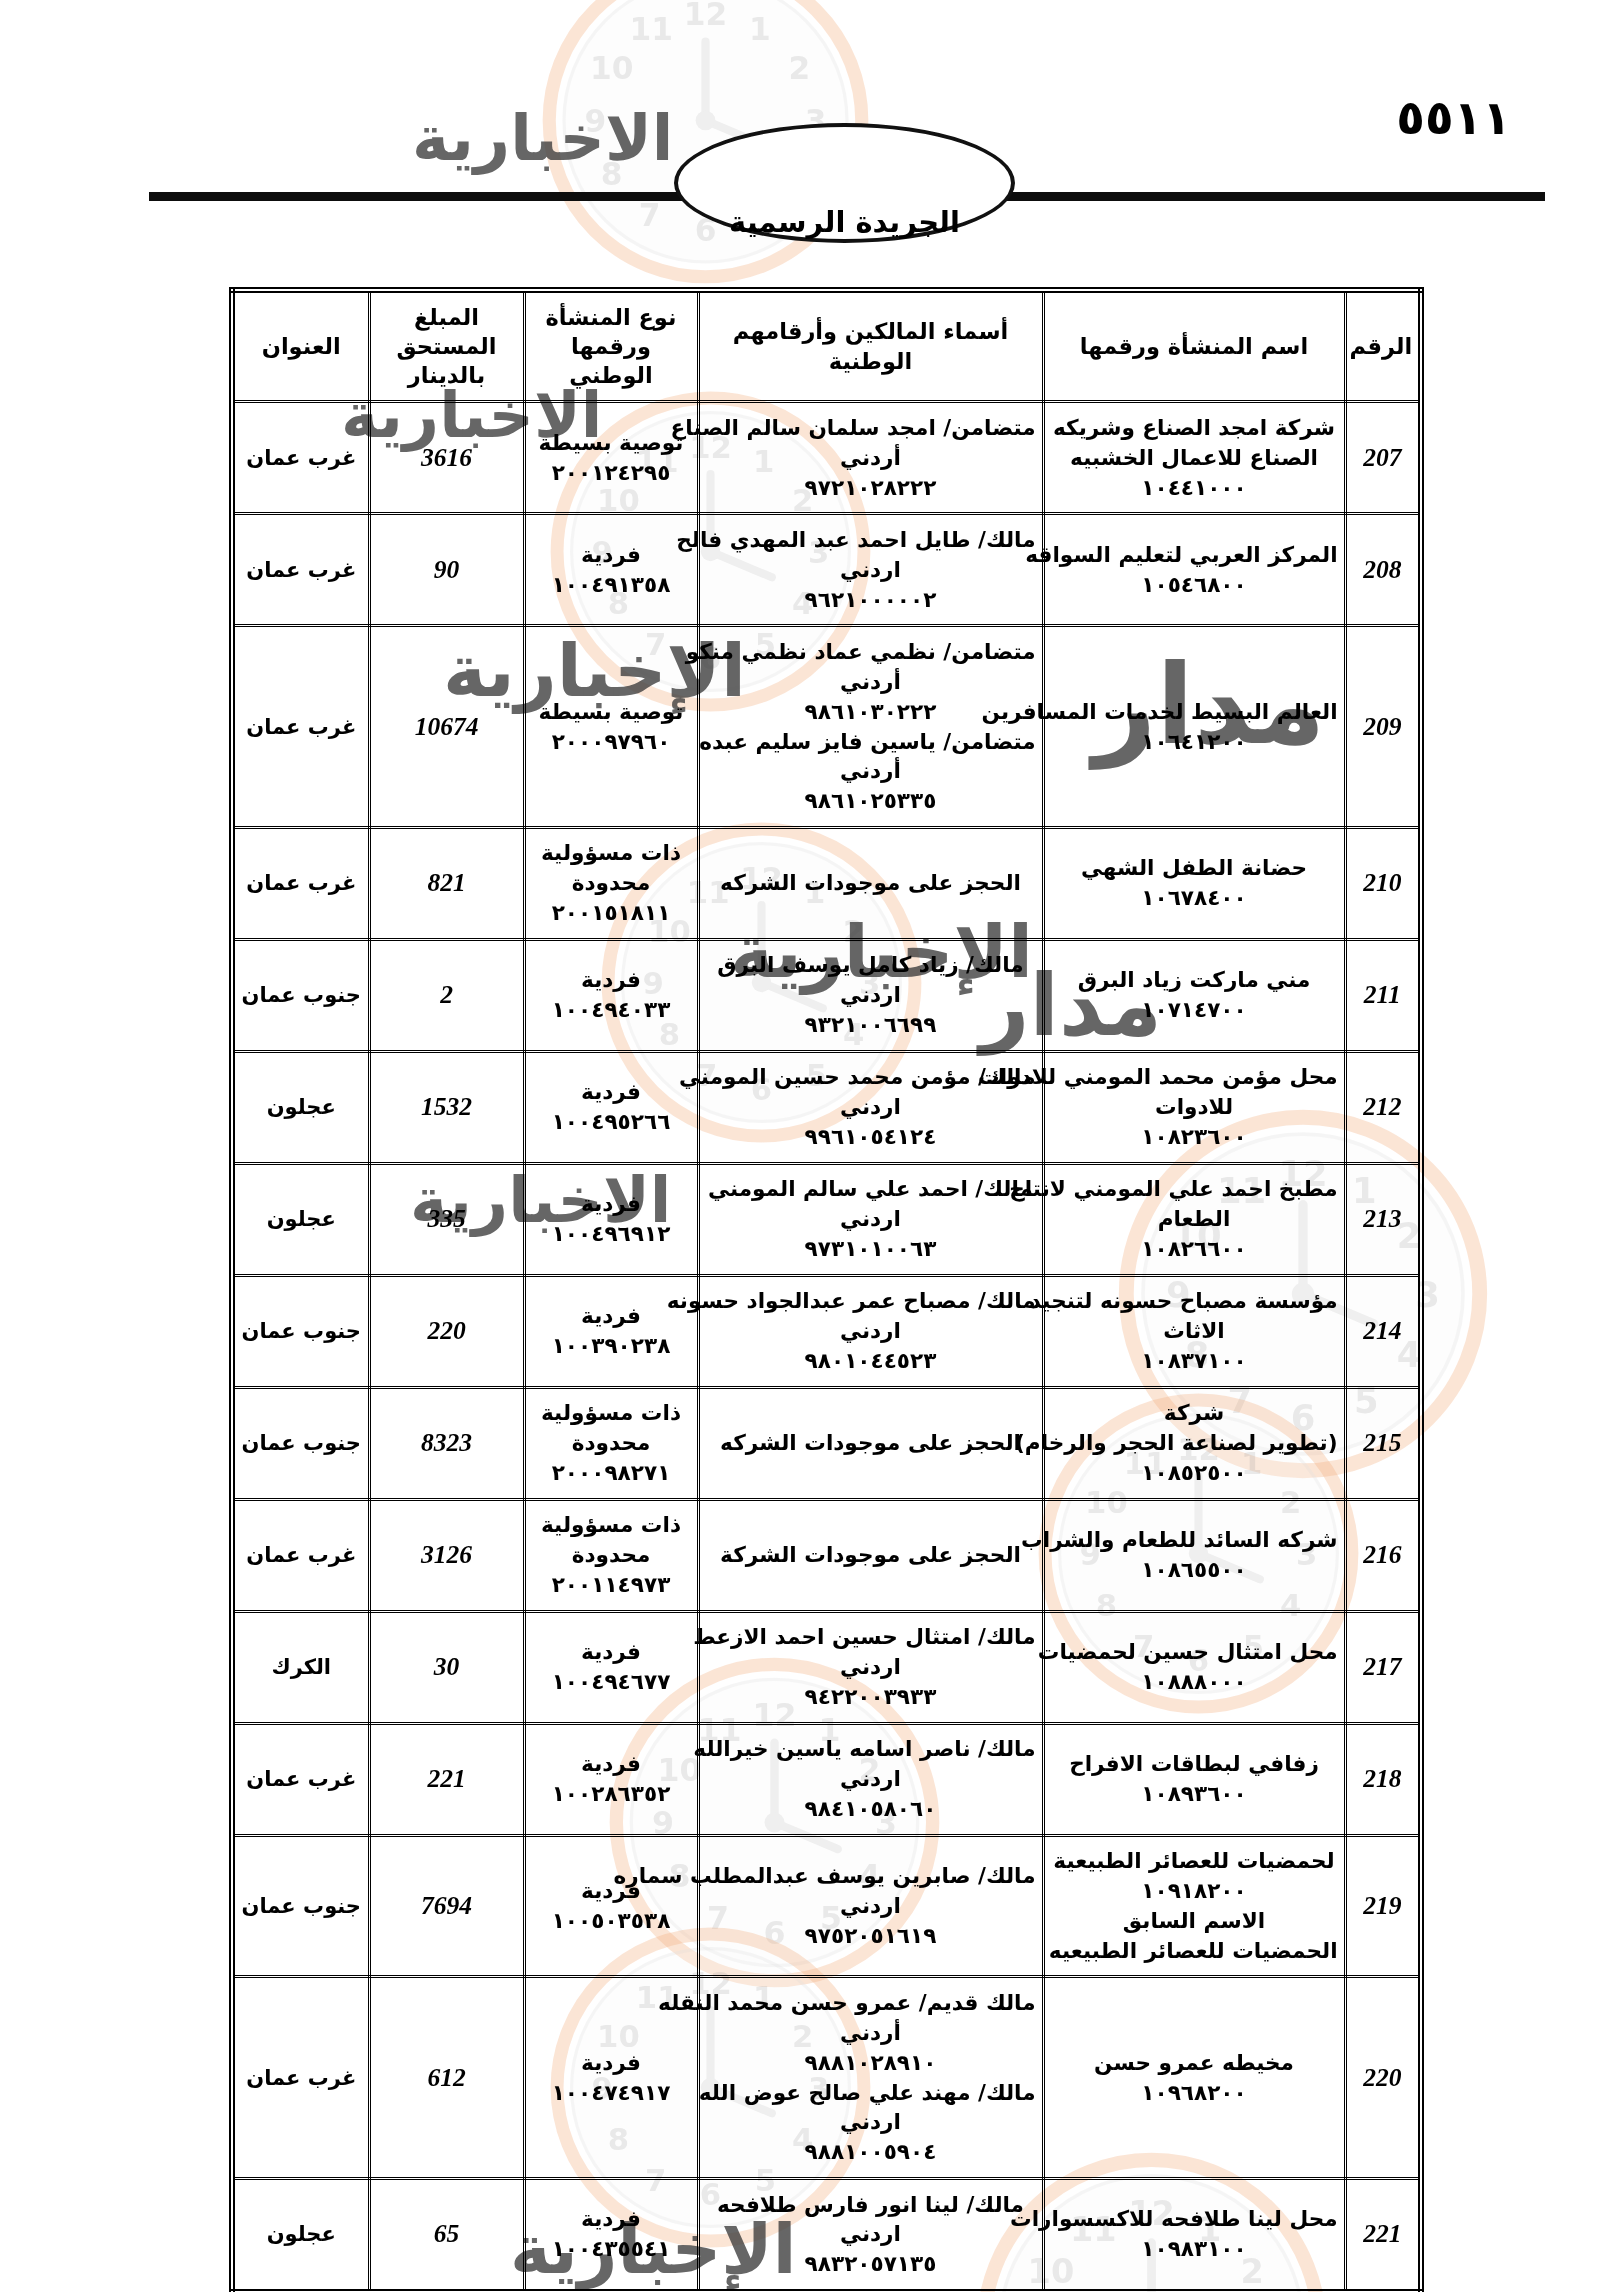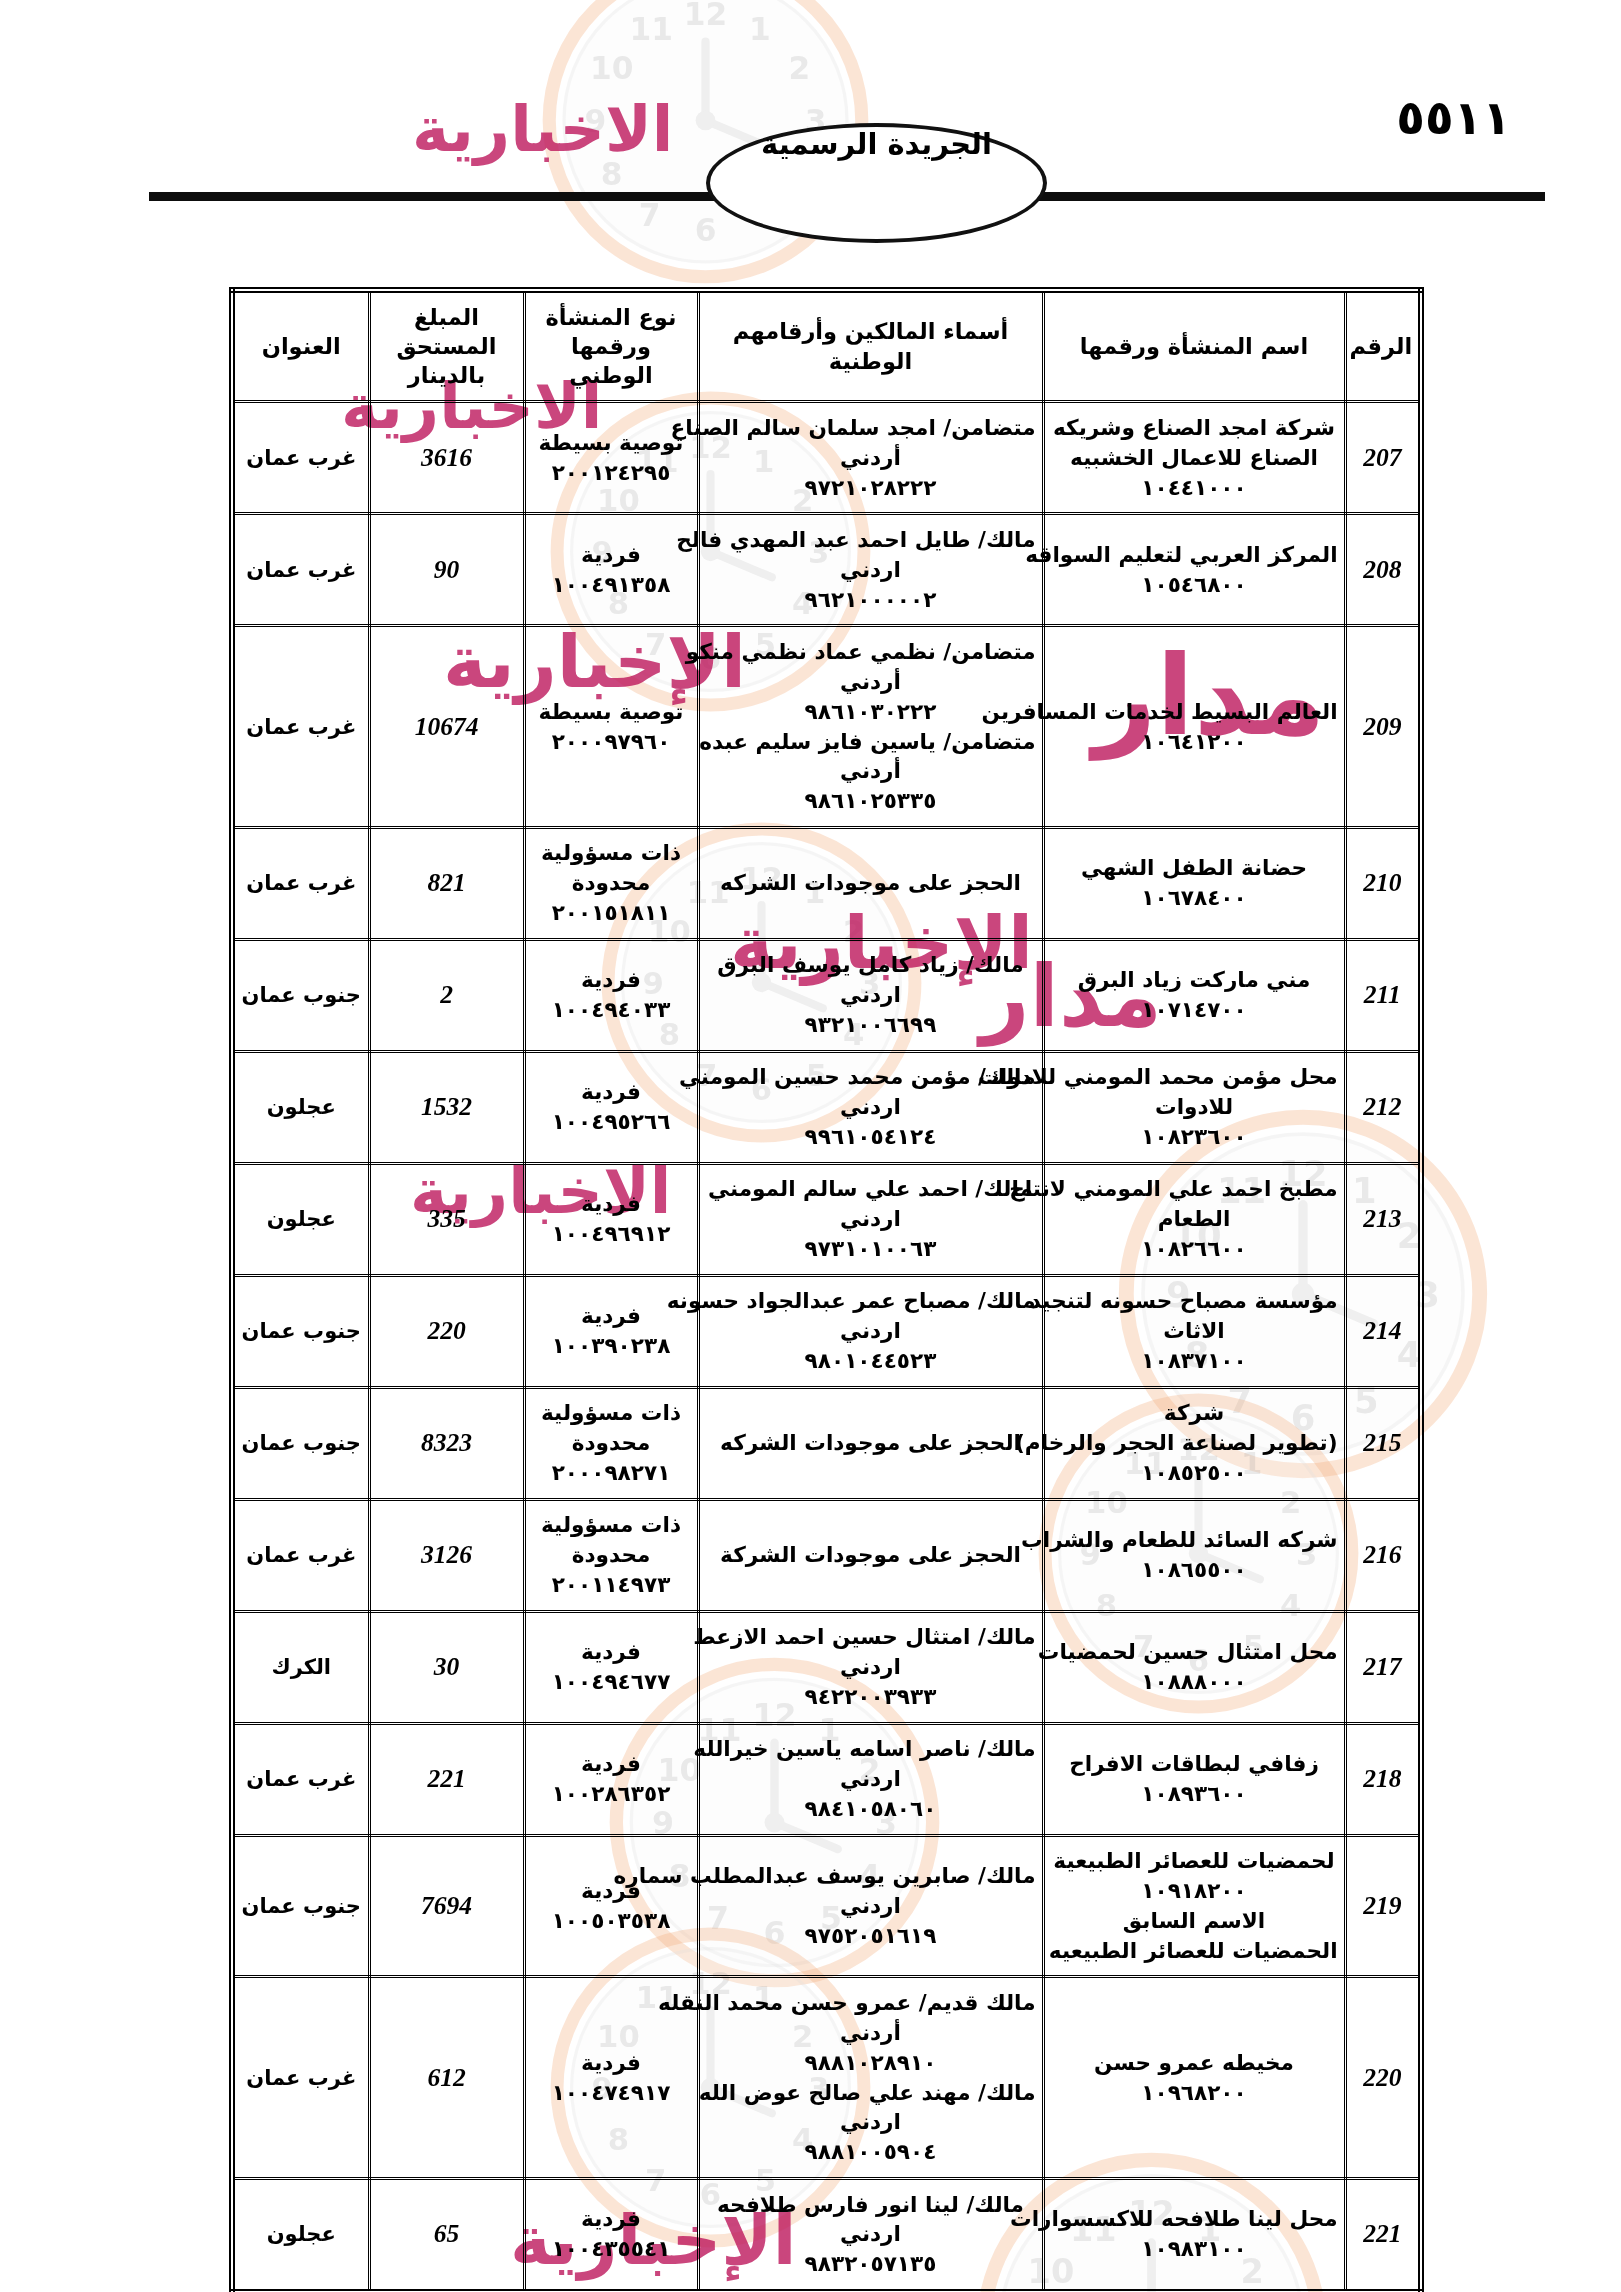--- a/index.html
+++ b/index.html
@@ -1,26 +1,26 @@
 <!DOCTYPE html>
 <html lang="ar" dir="rtl"><head>
 <meta charset="utf-8">
 <style>
   html,body{margin:0;padding:0;background:#ffffff;}
   body{width:1621px;height:2293px;position:relative;font-family:"DejaVu Sans",sans-serif;font-weight:bold;color:#000;overflow:hidden;}
   .page{position:absolute;inset:0;}
   
   .wm-layer{position:absolute;inset:0;z-index:0;pointer-events:none;}
   .wm-clock{position:absolute;opacity:.33;}
-  .wm-word{position:absolute;color:#be185d;font-weight:bold;opacity:.8;white-space:nowrap;}
+  .wm-word{position:absolute;color:#404040;font-weight:bold;opacity:.8;white-space:nowrap;margin-top:9px;}
   
   .page-number{position:absolute;top:90px;right:110px;font-size:47px;letter-spacing:2px;z-index:2;}
   .rule{position:absolute;top:192px;left:149px;width:1396px;height:8.8px;background:#0d0d0d;z-index:1;}
-  .banner-oval{position:absolute;top:123px;left:706px;width:333px;height:112px;background:#fff;border:4.9px solid #111;
-    border-radius:50%;display:flex;align-items:flex-start;justify-content:center;z-index:3;}
+  .banner-oval{position:absolute;top:123px;left:674px;width:333px;height:112px;background:#fff;border:4.9px solid #111;
+    border-radius:50%;display:flex;align-items:flex-end;justify-content:center;z-index:3;}
   .banner-oval span{font-size:29px;}
   
   table.gz{position:absolute;top:287px;left:229px;width:1190px;z-index:2;border-collapse:collapse;table-layout:fixed;
     direction:rtl;text-align:center;border:6.9px double #000;background:transparent;}
   table.gz th,table.gz td{border:3.9px double #000;padding:9.8px 5.9px;vertical-align:middle;font-weight:bold;}
   table.gz th{font-size:22.5px;line-height:1.3;}
   td.c-name,td.c-owners,td.c-type{font-size:21.6px;line-height:1.38;}
   td.c-num,td.c-amount{font-size:25.5px;font-family:"Liberation Serif","DejaVu Serif",serif;font-style:italic;}
   td.c-address{font-size:21px;}
   .text-line{white-space:nowrap;}

